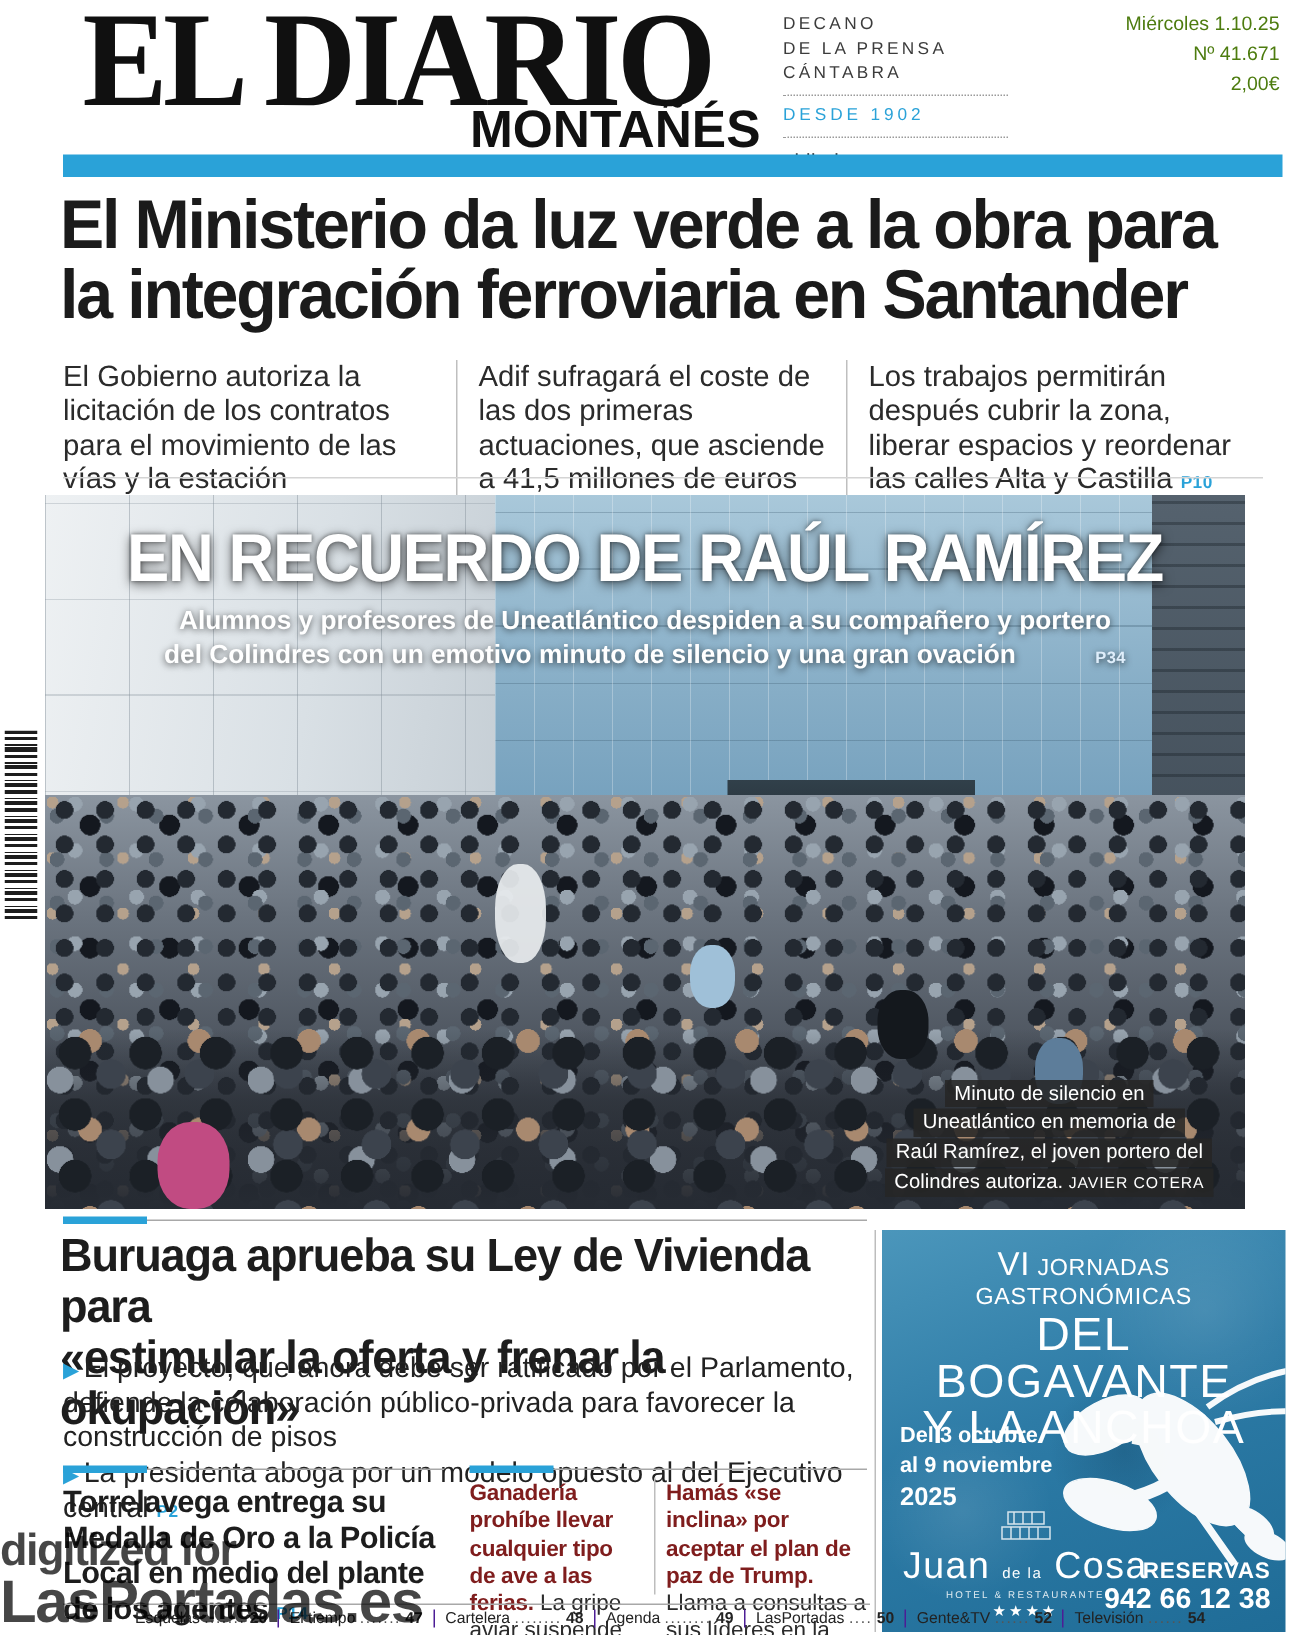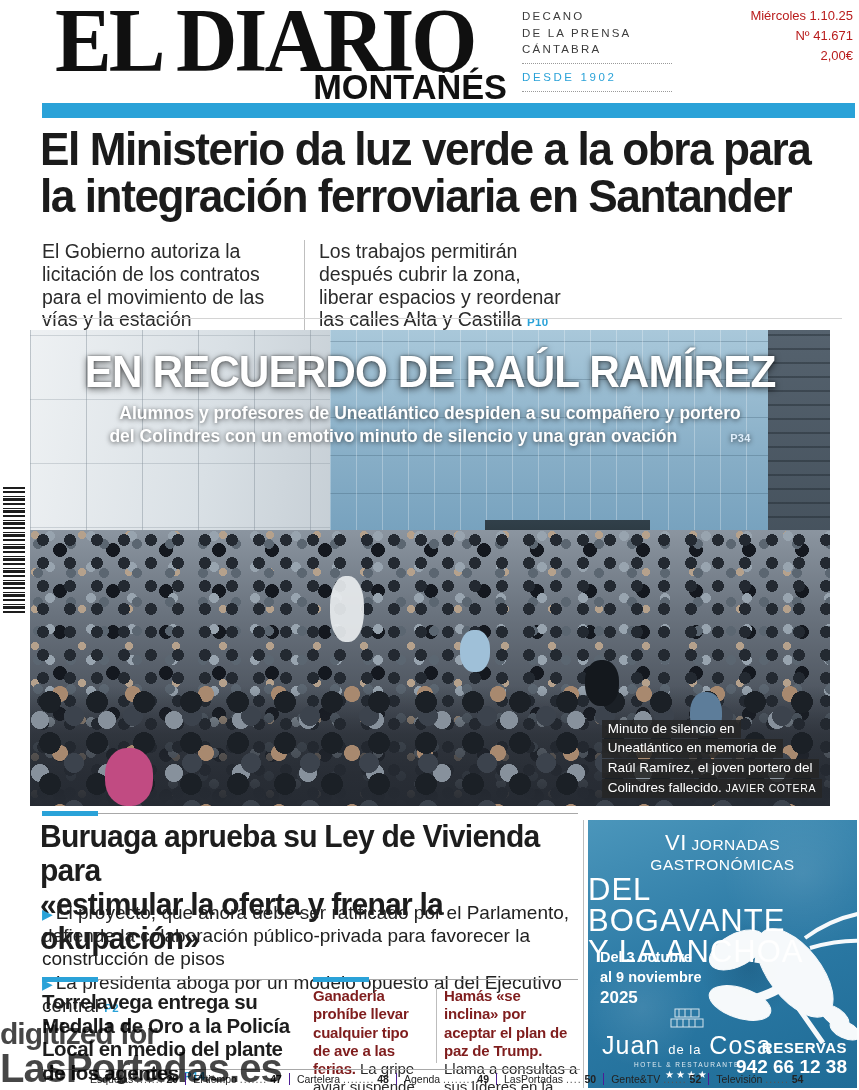--- a/index.html
+++ b/index.html
@@ -7,21 +7,21 @@
   .page { position:relative; width:859px; height:1090px; background:#fff; overflow:hidden; margin:0 auto; }
 
   
   .masthead { position:absolute; left:55px; top:-4px; width:452px; }
   .masthead-title { font-family:"Liberation Serif", serif; font-weight:bold; font-size:85px; letter-spacing:-3px; color:#101010; line-height:1.0; transform:scale(1.0,1.06); transform-origin:left top; white-space:nowrap; }
   .masthead-subtitle { text-align:right; font-weight:bold; font-size:35px; letter-spacing:0px; color:#111; margin-top:-14px; transform:scaleX(0.98); transform-origin:right; }
   .tagline-block { position:absolute; left:522px; top:8px; width:150px; font-size:11.5px; letter-spacing:2.2px; color:#3c3c3c; line-height:1.45; }
   .tagline-rule { border-top:1px dotted #9a9a9a; margin:5px 0; }
   .since { color:#2aa2d8; letter-spacing:2.6px; font-size:11.5px; }
   .website { letter-spacing:0.2px; font-size:13.5px; color:#222; margin-top:6px; }
-  .issue-block { position:absolute; right:6px; top:6px; text-align:right; font-size:13px; color:#b91c1c; line-height:1.55; }
+  .issue-block { position:absolute; right:6px; top:6px; text-align:right; font-size:13px; color:#4d7c0f; line-height:1.55; }
   .accent-bar { position:absolute; left:42px; top:103px; width:813px; height:15px; background:#2aa2d8; }
 
   
   .lead-headline { position:absolute; left:40px; top:126px; width:810px; font-weight:800; font-size:46px; line-height:1.03; color:#1b1b1b; letter-spacing:-1.5px; transform:scaleX(0.96); transform-origin:left top; }
   .subheads { position:absolute; left:42px; top:240px; width:800px; display:flex; }
   .subhead { font-size:19.5px; line-height:1.17; color:#2b2b2b; }
   .subhead-1 { width:262px; padding-right:14px; }
   .subhead-2 { width:260px; padding:0 14px; border-left:1px solid #bfbfbf; }
   .subhead-3 { width:276px; padding-left:14px; border-left:1px solid #bfbfbf; }
   .pageref { color:#2aa2d8; font-weight:bold; font-size:11.5px; letter-spacing:0.3px; }
@@ -62,21 +62,21 @@
       radial-gradient(circle 11px at 20px 16px, #1b2026 98%, transparent),
       radial-gradient(circle 10px at 44px 30px, #3c434d 98%, transparent),
       radial-gradient(circle 9px at 10px 34px, #87919c 98%, transparent),
       radial-gradient(circle 8px at 30px 8px, #a8896f 98%, transparent),
       linear-gradient(180deg, rgba(40,45,52,0) 0%, rgba(34,38,45,0.55) 40%, #262b33 100%);
     background-size:47px 41px, 59px 47px, 67px 53px, 73px 59px, 100% 100%; }
   .blob { position:absolute; border-radius:45%; }
   .photo-title { position:absolute; left:0; top:16px; width:100%; text-align:center; color:#fff; font-weight:800; font-size:45px; letter-spacing:-1px; transform:scaleX(0.94); text-shadow:0 2px 8px rgba(0,0,0,0.6), 0 0 3px rgba(0,0,0,0.5); }
   .photo-dek { position:absolute; left:0; top:72px; width:100%; text-align:center; color:#fff; font-weight:bold; font-size:17.5px; line-height:1.3; text-shadow:0 1px 5px rgba(0,0,0,0.65); }
   .photo-dek .pageref { color:#dfeefb; font-size:11px;margin-left:48px; }
-  .photo-caption { position:absolute; right:8px; bottom:8px; text-align:left; }
+  .photo-caption { position:absolute; right:21px; bottom:8px; text-align:center; }
   .photo-caption .cap-line { display:inline-block; background:rgba(38,38,38,0.88); color:#fff; font-size:13.5px; line-height:1.25; padding:1px 6px; margin-top:1px; }
   .cap-credit { font-weight:normal; font-size:10.5px; letter-spacing:0.6px;margin-top:25px; }
 
   
   .barcode { position:absolute; left:3px; top:487px; width:22px; height:126px; background:
       repeating-linear-gradient(0deg,#1d1d1d 0 2px, #fff 2px 4px, #1d1d1d 4px 7px, #fff 7px 8px, #1d1d1d 8px 9px, #fff 9px 12px),
       #fff; outline:3px solid #fff; }
 
   
   .rule { position:absolute; border-top:1px solid #a8a8a8; }
@@ -98,27 +98,27 @@
 
   
   .ad { position:absolute; left:588px; top:820px; width:269px; height:268px; color:#fff; overflow:hidden;
     background:
       radial-gradient(circle 60px at 20% 70%, rgba(255,255,255,0.10), transparent),
       radial-gradient(circle 80px at 80% 20%, rgba(255,255,255,0.10), transparent),
       radial-gradient(circle 50px at 60% 55%, rgba(10,50,80,0.25), transparent),
       linear-gradient(160deg,#4b96bb 0%,#2d7ba6 45%,#1f6c97 100%); }
   .ad-kicker { margin:10px 8px 0; font-size:15.5px; letter-spacing:0.5px; text-align:center; font-weight:normal; }
   .ad-kicker .num { font-size:22px; }
-  .ad-title { text-align:left; font-size:31px; line-height:1.0; letter-spacing:1px; font-weight:normal; transform:scaleX(1.0); }
+  .ad-title { text-align:center; font-size:31px; line-height:1.0; letter-spacing:1px; font-weight:normal; transform:scaleX(1.0); }
   .ad-dates { position:absolute; left:12px; top:128px; font-size:14.5px; font-weight:bold; line-height:1.35; }
   .ad-dates .yr { font-size:17px; text-align:left; }
   .lobster { position:absolute; right:-18px; top:78px; opacity:0.96; }
   .hotel-logo { position:absolute; left:14px; bottom:8px; text-align:center; }
   .hotel-name { font-size:25px; letter-spacing:1px; }
-  .hotel-name .sm { font-size:13px; }
+  .hotel-name .sm { font-size:10px; }
   .hotel-sub { font-size:6.5px; letter-spacing:1.5px; opacity:0.85; margin-top:1px; }
   .hotel-stars { font-size:10px; letter-spacing:2px; margin-top:1px; }
   .hotel-bld-icon { display:block; margin:0 auto 2px; opacity:0.8; }
   .ad-reservas { position:absolute; right:10px; bottom:10px; text-align:right; font-weight:bold; }
   .ad-reservas .lbl { font-size:15px; letter-spacing:0.5px; }
   .ad-reservas .phone { font-size:19px; }
 
   
   .index-bar { position:absolute; left:42px; top:1073px; width:538px; display:flex; font-size:10.5px; color:#222; }
   .index-item { padding:0 7px; border-left:1px solid #4c1d95; white-space:nowrap; }
@@ -156,20 +156,23 @@
   </div>
   <div class="accent-bar"></div>
 
   <div class="lead-headline">
     <div>El Ministerio da luz verde a la obra para</div>
     <div>la integración ferroviaria en Santander</div>
   </div>
   <div class="subheads">
     <div class="subhead subhead-1">
       <span>El Gobierno autoriza la licitación de los contratos para el movimiento de las vías y la estación provisional</span>
+    </div>
+    <div class="subhead subhead-2">
+      <span>Adif sufragará el coste de las dos primeras actuaciones, que asciende a 41,5 millones de euros</span>
     </div>
     <div class="subhead subhead-3">
       <span>Los trabajos permitirán después cubrir la zona, liberar espacios y reordenar las calles Alta y Castilla</span>
       <span class="pageref">P10</span>
     </div>
   </div>
   <div class="hairline-top-photo"></div>
 
   <div class="photo">
     <div class="bld-left"></div>
@@ -197,21 +200,21 @@
       <div>Alumnos y profesores de Uneatlántico despiden a su compañero y portero</div>
       <div>
         <span>del Colindres con un emotivo minuto de silencio y una gran ovación</span>
         <span class="pageref">P34</span>
       </div>
     </div>
     <div class="photo-caption">
       <div><span class="cap-line">Minuto de silencio en</span></div>
       <div><span class="cap-line">Uneatlántico en memoria de</span></div>
       <div><span class="cap-line">Raúl Ramírez, el joven portero del</span></div>
-      <div><span class="cap-line"><span>Colindres fallecido.</span> <span class="cap-credit">JAVIER COTERA</span></span></div>
+      <div><span class="cap-line"><span>Colindres autoriza.</span> <span class="cap-credit">JAVIER COTERA</span></span></div>
     </div>
   </div>
 
   <div class="barcode"></div>
 
   <div class="rule" style="left:42px; top:813px; width:536px;"></div>
   <div class="tab" style="left:42px; top:811px; width:56px;"></div>
   <div class="housing-headline">
     <div>Buruaga aprueba su Ley de Vivienda para</div>
     <div>«estimular la oferta y frenar la okupación»</div>

